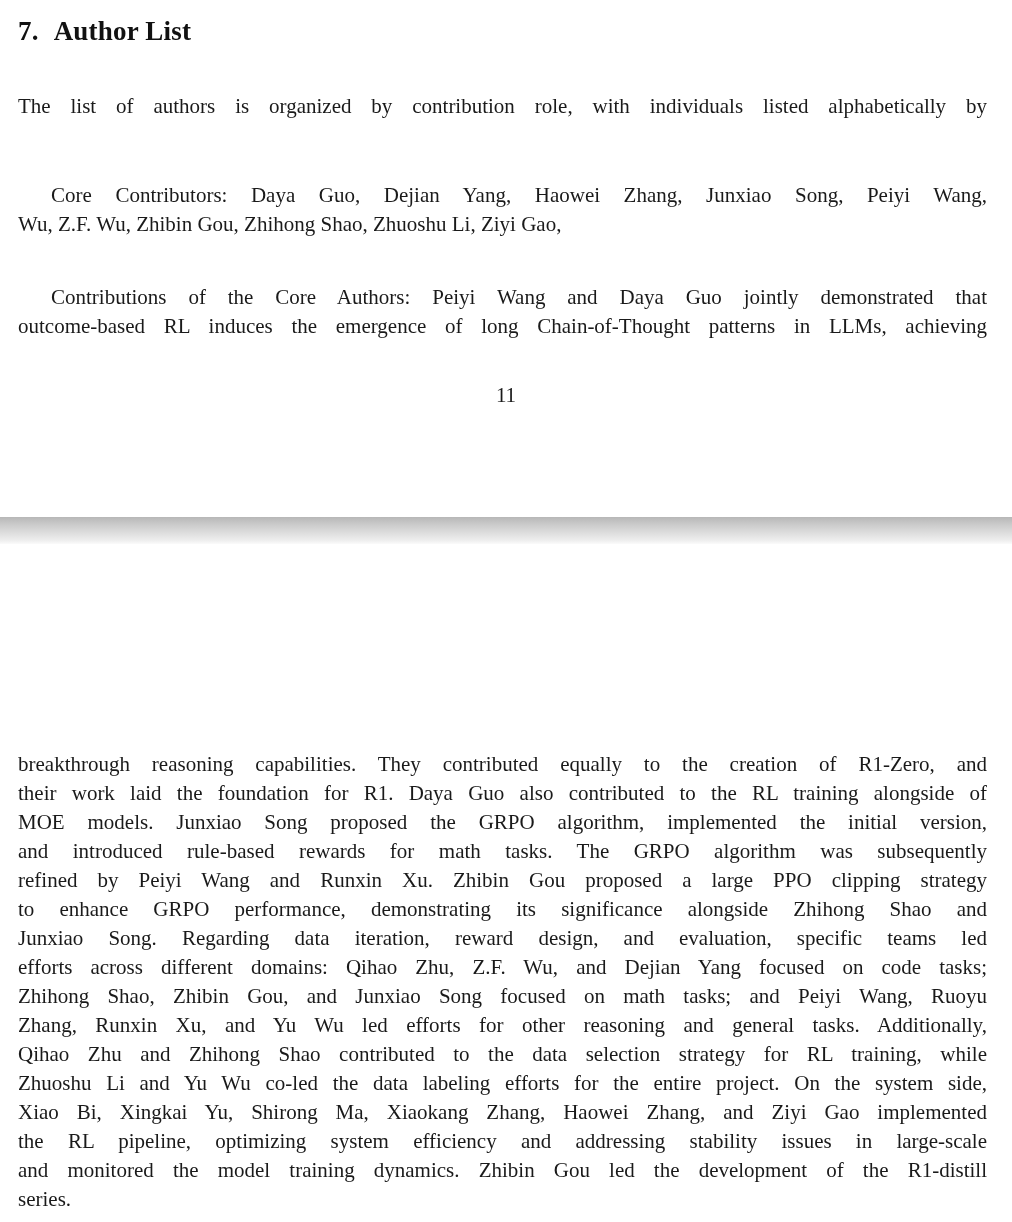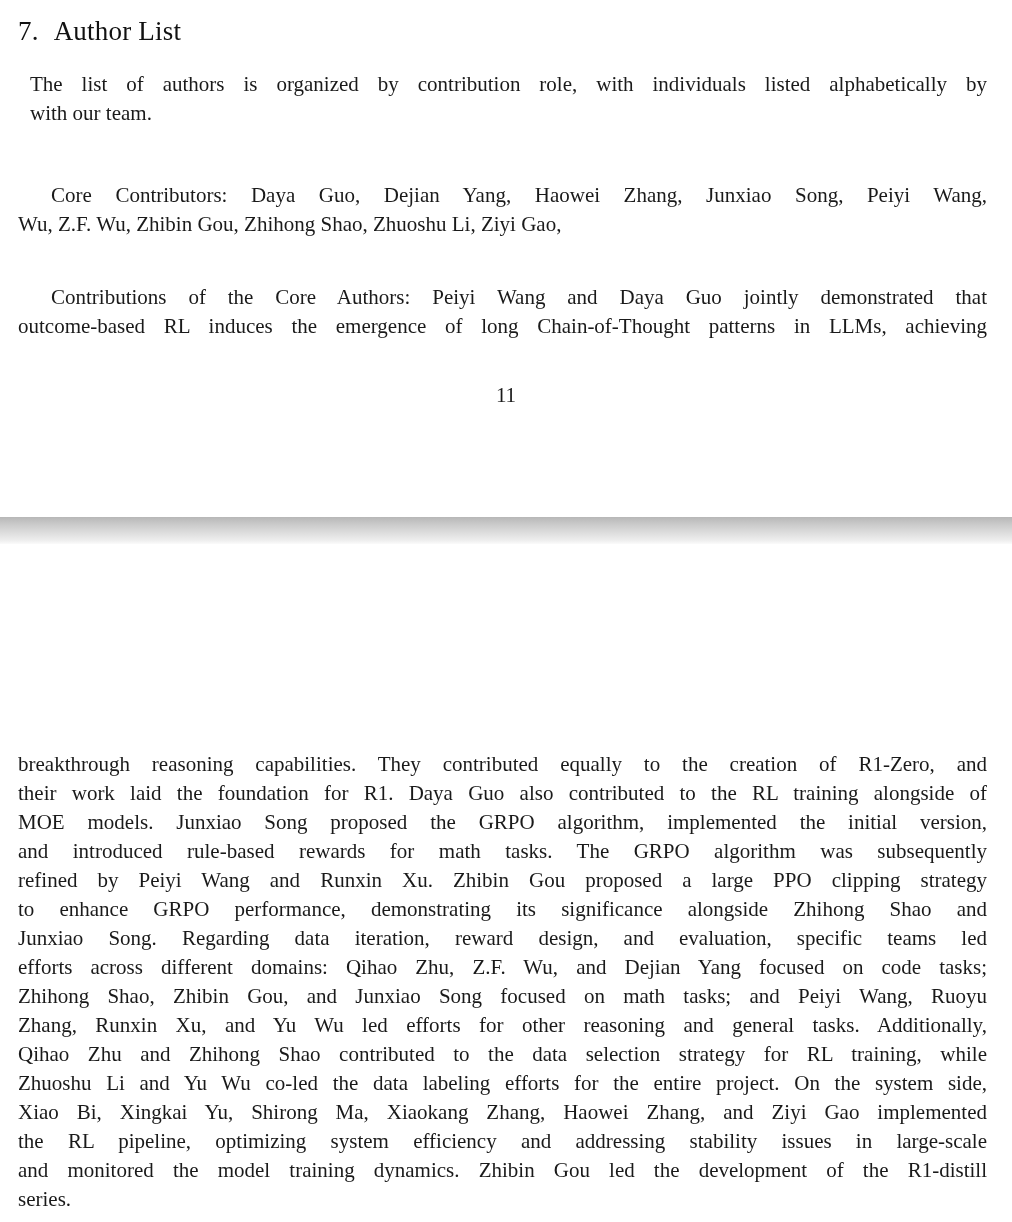--- a/index.html
+++ b/index.html
@@ -23,32 +23,32 @@
   }
   #page-top { top: 0; height: 517px; }
   #page-bottom { top: 544px; height: 678px; }
 
   h1.section-heading {
     position: absolute;
     left: 18px;
     top: 16px;
     margin: 0;
     font-size: 27px;
-    font-weight: normal;
+    font-weight: bold;
     color: #111111;
     letter-spacing: 0.2px;
   }
   h1.section-heading .sec-num { margin-right: 15px; }
 
   .para {
     position: absolute;
     left: 18px;
     right: 25px;
   }
-  #para-intro { top: 70px; margin-left: 12px; }
+  #para-intro { top: 92px; }
   #para-core  { top: 181px; }
   #para-contrib { top: 283px; }
   #para-continuation { top: 181px; margin-top: 25px; } 
 
   .line {
     font-size: 21px;
     line-height: 29px;
     text-align: justify;
     text-align-last: justify;
     white-space: normal;
@@ -84,21 +84,20 @@
 </head>
 <body style="color: rgb(26, 26, 26);">
 
 <div class="page" id="page-top">
   <h1 class="section-heading">
     <span class="sec-num">7.</span><span class="sec-title">Author List</span>
   </h1>
 
   <div class="para" id="para-intro">
       <div class="line"><span>The list of authors is organized by contribution role, with individuals listed alphabetically by</span></div>
-      <div class="line flush"><span>with our team.</span></div>
     </div>
 
   <div class="para" id="para-core">
       <div class="line indent"><span class="bold">Core Contributors</span><span>: Daya Guo, Dejian Yang, Haowei Zhang, Junxiao Song, Peiyi Wang,</span></div>
       <div class="line flush"><span>Wu, Z.F. Wu, Zhibin Gou, Zhihong Shao, Zhuoshu Li, Ziyi Gao,</span></div>
     </div>
 
   <div class="para" id="para-contrib">
       <div class="line indent"><span class="bold">Contributions of the Core Authors:</span><span> Peiyi Wang and Daya Guo jointly demonstrated that</span></div>
       <div class="line"><span>outcome-based RL induces the emergence of long Chain-of-Thought patterns in LLMs, achieving</span></div>

